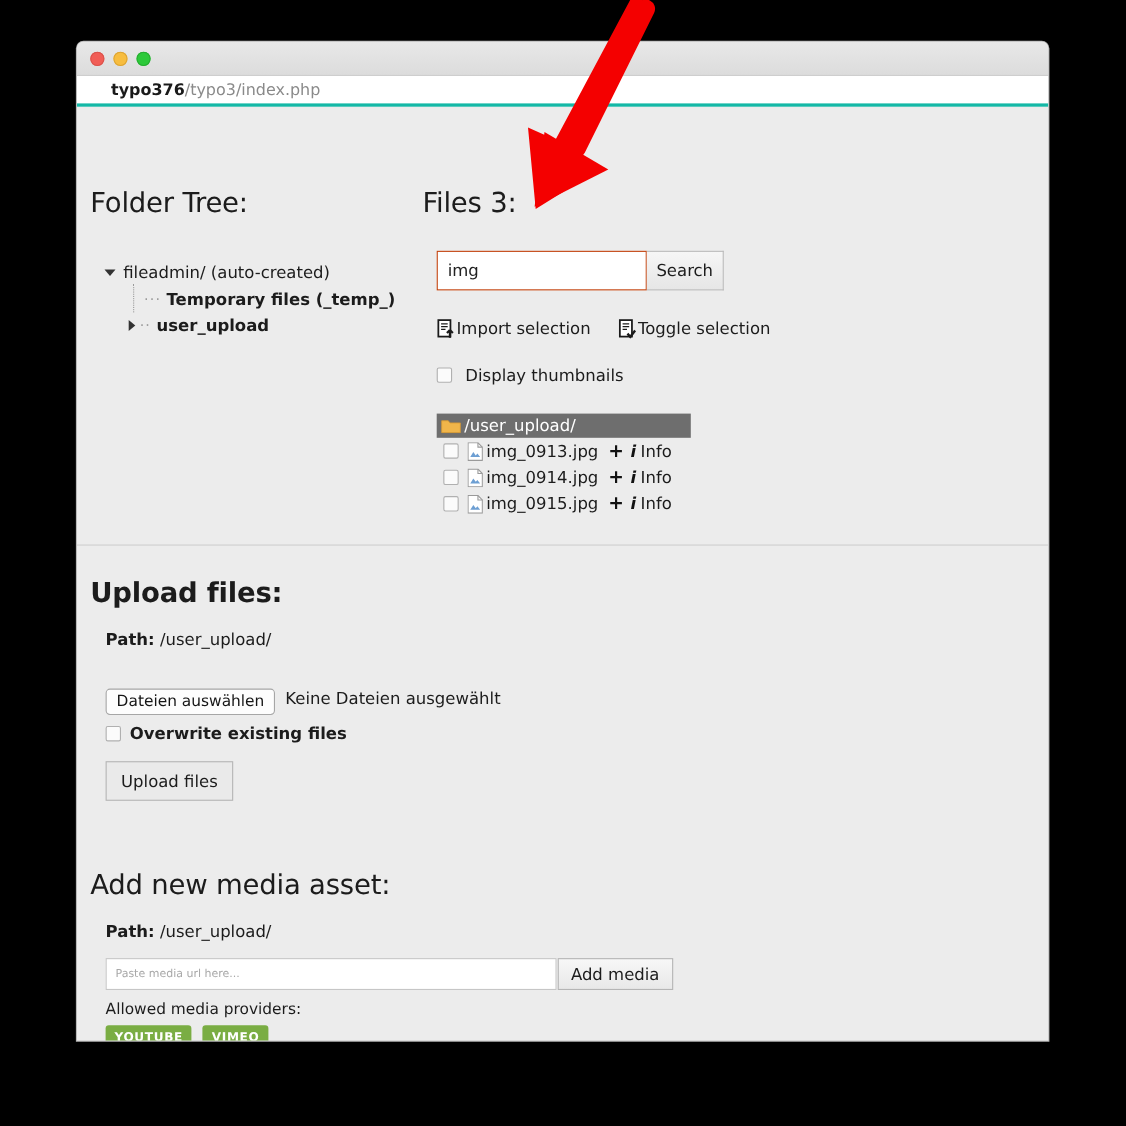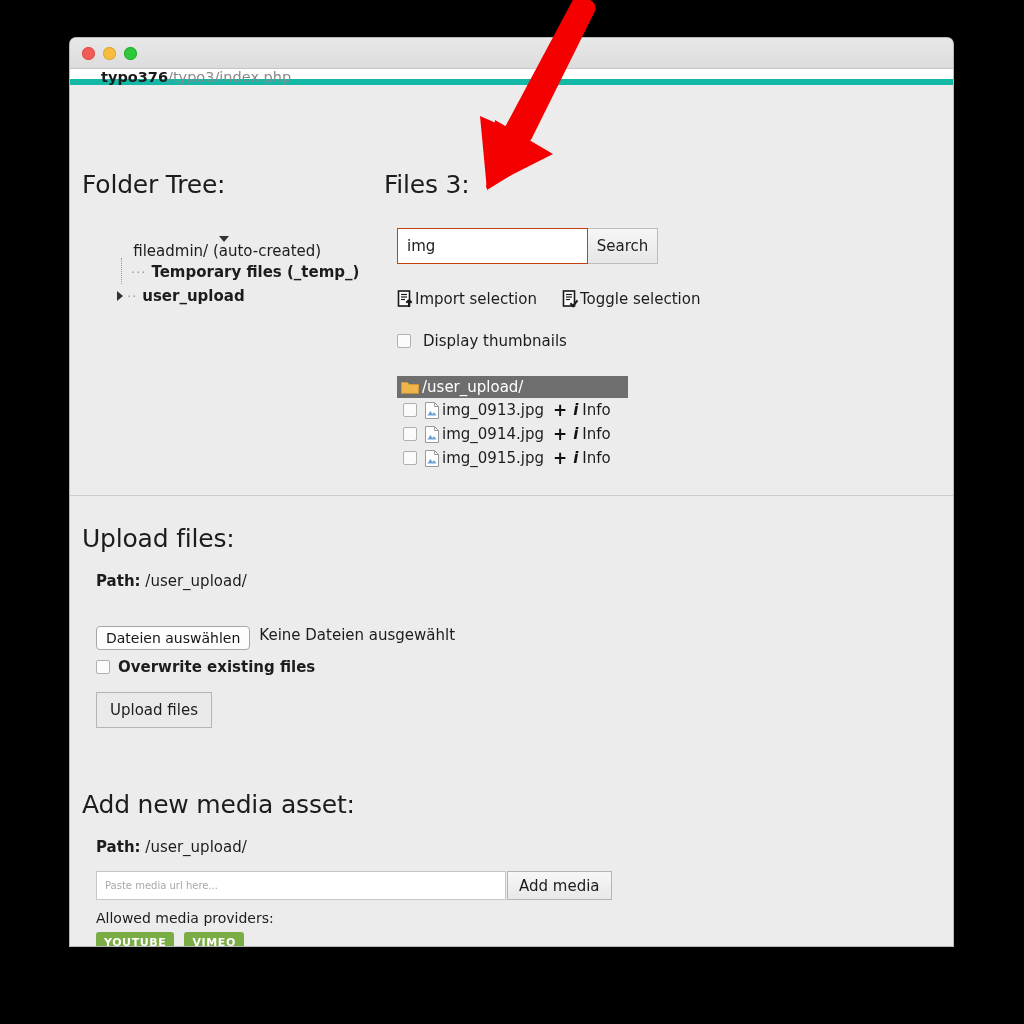--- a/index.html
+++ b/index.html
@@ -28,24 +28,24 @@
     border-bottom: 1px solid #c6c6c6;
     display: flex; align-items: center;
     padding-left: 12px;
   }
   .light { width: 13px; height: 13px; border-radius: 50%; margin-right: 8px; }
   .light.red    { background: #f15d56; box-shadow: inset 0 0 0 1px #d9534c; }
   .light.yellow { background: #f7bd3f; box-shadow: inset 0 0 0 1px #dca434; }
   .light.green  { background: #2dc93a; box-shadow: inset 0 0 0 1px #27ad31; }
 
   #urlbar {
-    height: 16px;
+    height: 28px;
     background: #fff;
-    border-bottom: 6px solid #14b8a6;
-    display: flex; 
+    border-bottom: 3px solid #14b8a6;
+    display: flex; align-items: center;
     padding-left: 31px;
     font-size: 14.5px;
     color: #8a8a8a;
   }
   #urlbar .host { color: #1a1a1a; font-weight: bold; }
 
   
   #page {
     position: absolute;
     left: 0; top: 60px; right: 0; bottom: 0;
@@ -62,21 +62,21 @@
     margin: 0;
     font-weight: normal;
     font-size: 25px;
     color: #1c1c1c;
     letter-spacing: -0.2px;
   }
 
   
   #tree { position: absolute; left: 25px; top: 138px; font-size: 15px; color: #1c1c1c; }
   .tree-row { display: flex; align-items: center; height: 24px; white-space: nowrap; }
-  .tree-row.lvl1 { padding-left: 0px; flex-direction: column; }
+  .tree-row.lvl1 { padding-left: 0px; }
   .tree-row.lvl2 { padding-left: 22px; position: relative; }
   .caret-down {
     width: 0; height: 0; margin-right: 7px;
     border-left: 5px solid transparent; border-right: 5px solid transparent;
     border-top: 6px solid #333;
   }
   .caret-right {
     width: 0; height: 0; margin-right: 4px;
     border-top: 5px solid transparent; border-bottom: 5px solid transparent;
     border-left: 6px solid #333;
@@ -319,21 +319,21 @@
             <path d="M2.5 13.5 L5.3 9 L7.5 12 L9 10.3 L11.5 13.5 z" fill="#6d9fd3"></path>
           </svg>
           <span>img_0915.jpg</span>
           <span class="plus">+</span>
           <span class="info-i">i</span>
           <span class="info-label">Info</span>
         </div>
       </div>
     </div>
 
-    <h2 class="heading" style="left:12px; top:426px;">Upload files:</h2>
+    <h2 class="heading" style="left:12px; top:426px;font-weight:bold;">Upload files:</h2>
 
     <div class="sub" style="left:26px; top:474px;">
       <b>Path:</b>
       <span>/user_upload/</span>
     </div>
 
     <div style="position:absolute; left:26px; top:528px; display:flex; ">
       <button class="btn-file">Dateien auswählen</button>
       <span style="font-size:15px; color:#1c1c1c; margin-left:9px;">Keine Dateien ausgewählt</span>
     </div>

